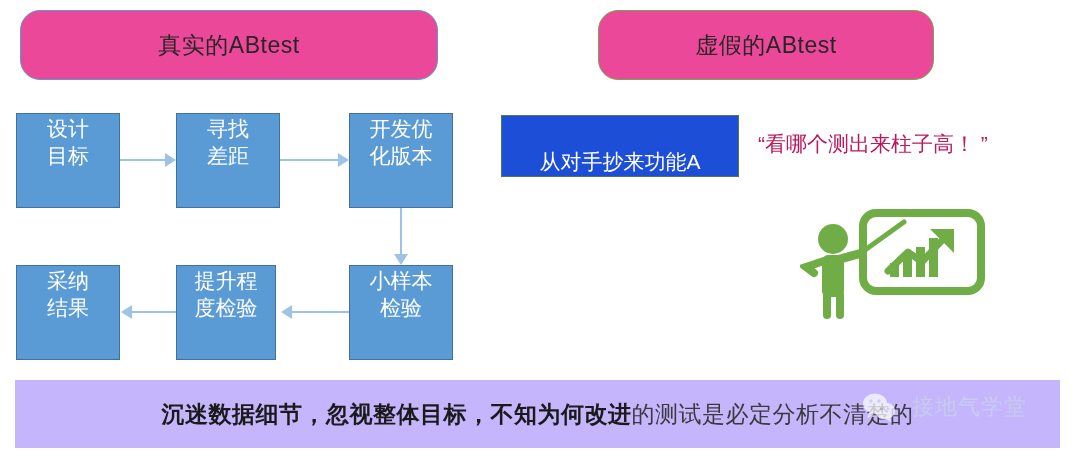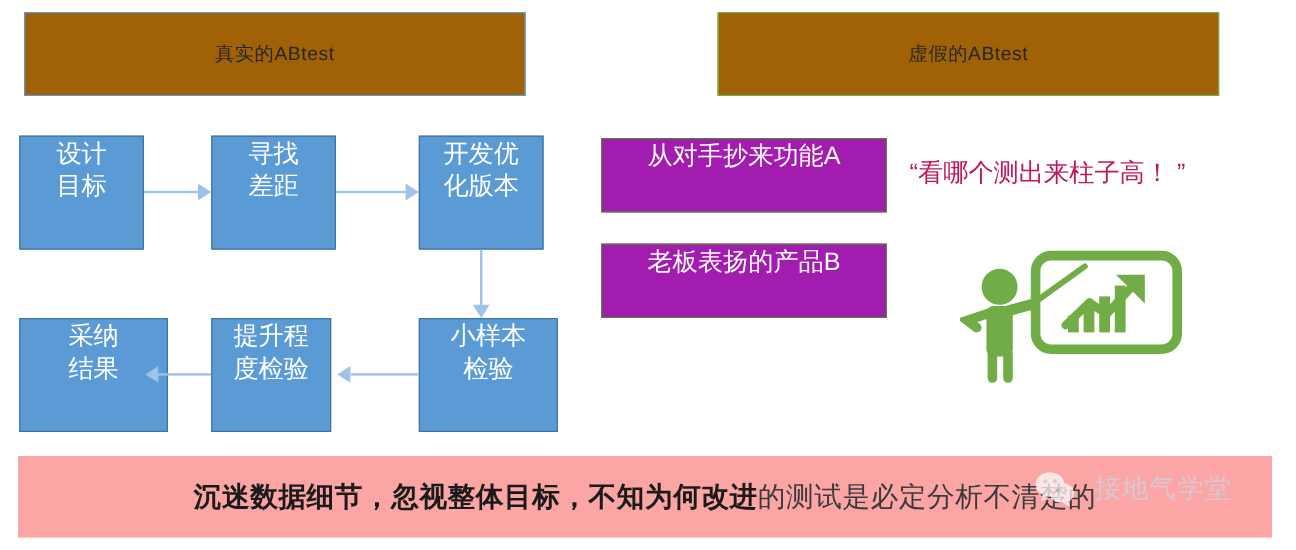--- a/index.html
+++ b/index.html
@@ -18,39 +18,40 @@
   .slide {
     position: absolute;
     inset: 0;
     background: #ffffff;
   }
 
   
   .header-box {
     position: absolute;
     box-sizing: border-box;
-    background: #a16207;
+    background: #ec4899;
     display: flex;
     align-items: center;
     justify-content: center;
-    font-size: 16px;
+    font-size: 23px;
     color: #262626;
     letter-spacing: 0.5px;
+    border-radius: 20px;
   }
   .header-left {
     left: 20px;
     top: 10px;
     width: 418px;
     height: 70px;
     border: 1.5px solid #5B9BD5;
   }
   .header-right {
     left: 598px;
     top: 10px;
-    width: 418px;
+    width: 336px;
     height: 70px;
     border: 1.5px solid #70AD47;
   }
 
   
   .flow-box {
     position: absolute;
     box-sizing: border-box;
     background: #5B9BD5;
     border: 1px solid #41719C;
@@ -90,26 +91,26 @@
   .arrow-down {
     border-left: 7px solid transparent;
     border-right: 7px solid transparent;
     border-top: 11px solid #9DC3E6;
   }
 
   
   .green-box {
     position: absolute;
     box-sizing: border-box;
-    background: #a21caf;
+    background: #1d4ed8;
     border: 1px solid #507E32;
     color: #ffffff;
     font-size: 21px;
     display: flex;
-    align-items: flex-start;
+    align-items: flex-end;
     justify-content: center;
     text-align: center;
   }
 
   
   .quote {
     position: absolute;
     left: 758px;
     top: 130px;
     width: 320px;
@@ -127,21 +128,21 @@
     height: 115px;
   }
 
   
   .banner {
     position: absolute;
     left: 15px;
     top: 380px;
     width: 1045px;
     height: 68px;
-    background: #fca5a5;
+    background: #c4b5fd;
     display: flex;
     align-items: center;
     justify-content: center;
     overflow: hidden;
   }
   .banner-text {
     font-size: 23px;
     color: #1a1a1a;
     white-space: nowrap;
     letter-spacing: 0.5px;
@@ -186,29 +187,29 @@
   </div>
   <div class="flow-box" style="left:349px; top:113px; width:104px; height:95px;">
     <span>开发优
 化版本</span>
   </div>
   <div class="flow-box" style="left:176px; top:113px; width:104px; height:95px;">
     <span>寻找
 差距</span>
   </div>
 
-  <div class="flow-box" style="left:349px; top:265px; width:116px; height:95px;">
+  <div class="flow-box" style="left:349px; top:265px; width:104px; height:95px;">
     <span>小样本
 检验</span>
   </div>
   <div class="flow-box" style="left:176px; top:265px; width:100px; height:95px;">
     <span>提升程
 度检验</span>
   </div>
-  <div class="flow-box" style="left:16px;  top:265px; width:124px; height:95px;">
+  <div class="flow-box" style="left:16px;  top:265px; width:104px; height:95px;">
     <span>采纳
 结果</span>
   </div>
 
   <div class="conn conn-h" style="left:120px; top:159px; width:45px;"></div>
   <div class="arrow-head arrow-right" style="left:165px; top:153px;"></div>
 
   <div class="conn conn-h" style="left:280px; top:159px; width:58px;"></div>
   <div class="arrow-head arrow-right" style="left:338px; top:153px;"></div>
 
@@ -216,23 +217,20 @@
   <div class="arrow-head arrow-down" style="left:394px; top:254px;"></div>
 
   <div class="conn conn-h" style="left:292px; top:311px; width:57px;"></div>
   <div class="arrow-head arrow-left" style="left:281px; top:305px;"></div>
 
   <div class="conn conn-h" style="left:132px; top:311px; width:44px;"></div>
   <div class="arrow-head arrow-left" style="left:121px; top:305px;"></div>
 
   <div class="green-box" style="left:501px; top:115px; width:238px; height:62px;">
     <span>从对手抄来功能A</span>
-  </div>
-  <div class="green-box" style="left:501px; top:203px; width:238px; height:62px;">
-    <span>老板表扬的产品B</span>
   </div>
 
   <div class="quote">“看哪个测出来柱子高！ ”</div>
 
   <div class="illus">
     <svg viewBox="0 0 185 115" width="185" height="115" aria-hidden="true">
 
       <rect x="63" y="8" width="118" height="78" rx="13" ry="13" fill="none" stroke="#70AD47" stroke-width="8"></rect>
 
       <g fill="#70AD47">

